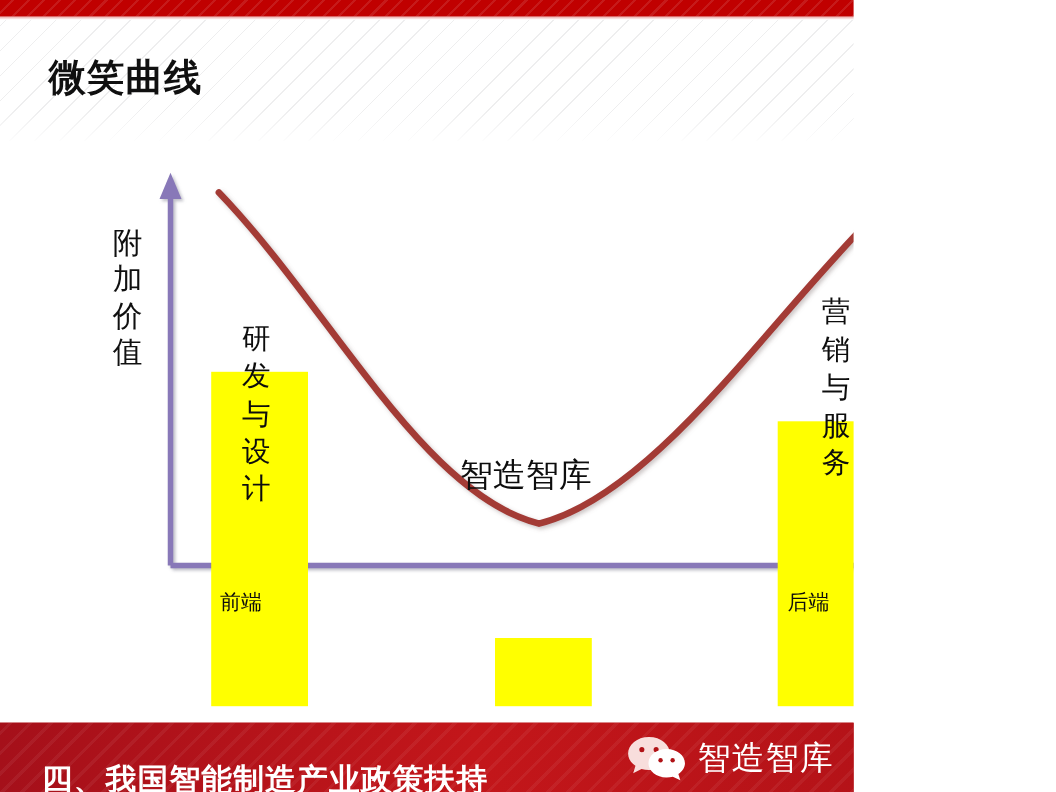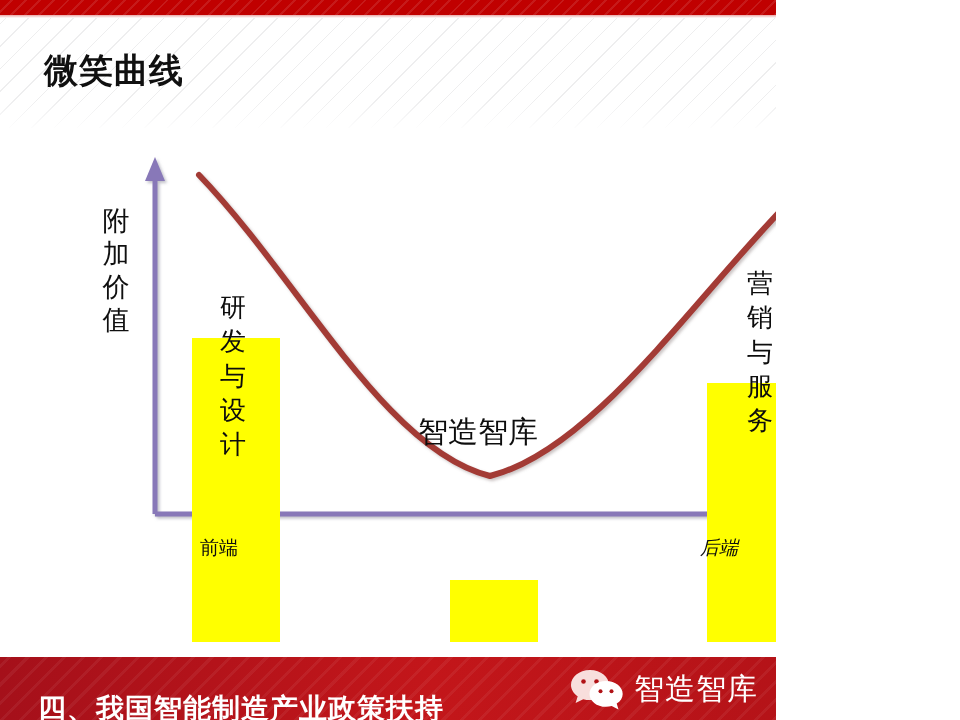--- a/index.html
+++ b/index.html
@@ -119,21 +119,21 @@
   #bar-back-label { left: 740px; top: 266px; }
 
   
   .x-tick {
     position: absolute;
     font-size: 19px;
     color: #0d0d0d;
     white-space: nowrap;
   }
   #x-tick-front { left: 200px; top: 535px; }
-  #x-tick-back  { left: 700px; top: 535px; font-style: italic; }
+  #x-tick-back  { left: 716px; top: 535px; }
 
   
   #bottom-bar {
     position: absolute;
     left: 0; top: 657px;
     width: 960px; height: 63px;
     background-color: #B01216;
     background-image:
       repeating-linear-gradient(
         -45deg,

